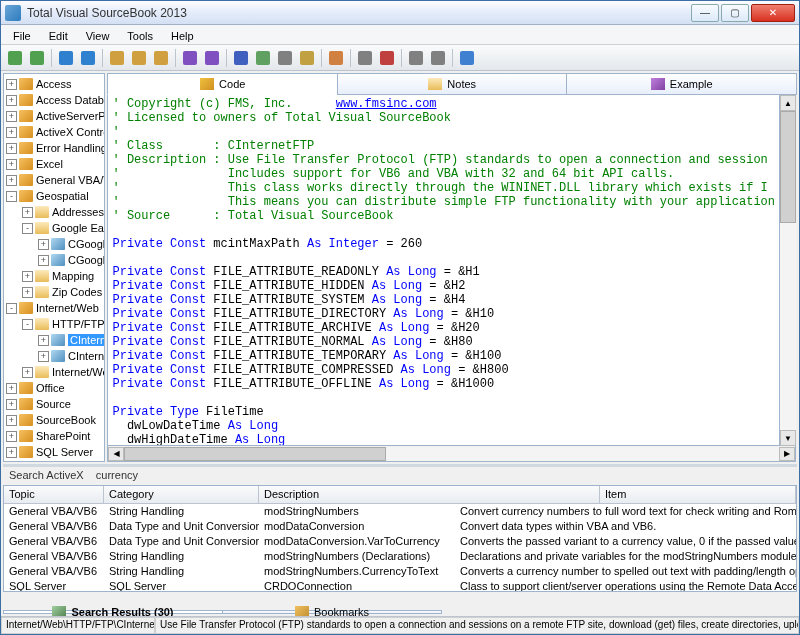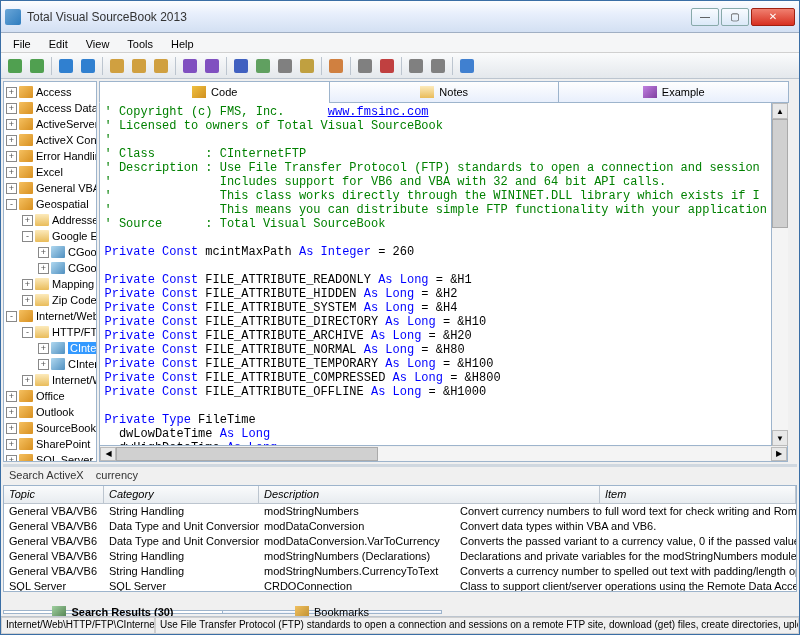--- a/index.html
+++ b/index.html
@@ -1,57 +1,57 @@
 <!DOCTYPE html>
 <html><head>
 <meta charset="utf-8">
 <style>
 * { margin: 0; padding: 0; box-sizing: border-box; }
 body { font-family: Tahoma, sans-serif; font-size: 11px; background: #fff; overflow: hidden; }
 .window { width: 800px; height: 635px; border: 1px solid #3a6ea5; display: flex; flex-direction: column; background: #f0f0f0; }
-.titlebar { height: 32px; background: linear-gradient(to bottom, #fdfdfe, #e8effc 40%, #d3e0f3); display: flex; align-items: center; padding: 4px 4px; border-bottom: 1px solid #a0afc3; }
+.titlebar { height: 24px; background: linear-gradient(to bottom, #fdfdfe, #e8effc 40%, #d3e0f3); display: flex; align-items: center; padding: 4px 4px; border-bottom: 1px solid #a0afc3; }
 .titlebar-icon { width: 16px; height: 16px; background: linear-gradient(135deg,#6aa6d8,#2e7cbe); border-radius: 2px; margin-right: 6px; }
 .titlebar-text { flex: 1; font-size: 12px; color: #333; }
 .titlebar-buttons { display: flex; gap: 2px; }
 .tb-btn { width: 28px; height: 18px; border: 1px solid #8aa; background: linear-gradient(to bottom,#f8fbff,#dbe9f8); border-radius: 2px; display:flex; align-items:center; justify-content:center; font-size:10px; color:#333;}
 .tb-btn.close { width: 44px; background: linear-gradient(to bottom,#f08070,#d83020); color:#fff; border-color:#a02010;}
 .menubar { height: 20px; background: #f5f6f7; display: flex; align-items: flex-end; padding: 0 4px; gap: 2px; border-bottom: 1px solid #d0d0d0; }
 .menu-item { padding: 2px 8px; cursor: default; }
 .toolbar { height: 26px; background: linear-gradient(to bottom,#fafbfc,#e4e8ec); border-bottom: 1px solid #bcc5cf; display: flex; align-items: center; padding: 0 4px; gap: 2px; }
 .tool-btn { width: 20px; height: 20px; display:flex;align-items:center;justify-content:center; border-radius:2px; }
 .tool-sep { width: 1px; height: 18px; background: #bcc5cf; margin: 0 2px; }
 .main-split { flex: 1; display: flex; overflow: hidden; }
 .tree-panel { width: 198px; background: #fff; border: 1px solid #9db4cc; margin: 2px 1px 2px 2px; overflow-y: auto; padding: 2px; }
 .tree-node { display: flex; align-items: center; height: 16px; white-space: nowrap; cursor: default; }
 .tree-toggle { width: 11px; height: 11px; border: 1px solid #888; display:flex;align-items:center;justify-content:center; font-size:9px; line-height:1; margin-right:2px; color:#555; flex-shrink:0;}
 .tree-icon { width: 14px; height: 12px; margin-right: 3px; flex-shrink:0; }
 .book-icon { background: linear-gradient(135deg,#f5c060,#d89020); border-radius:1px; }
 .folder-icon { background: linear-gradient(to bottom,#fceabb,#e9bc5a); border-radius:1px; }
 .class-icon { background: linear-gradient(135deg,#b0d8f0,#5090c0); border-radius:1px; }
 .tree-label { font-size: 11px; }
 .tree-label.selected { background: #3399ff; color: #fff; padding: 0 2px; }
-.right-panel { flex: 1; display: flex; flex-direction: column; margin: 2px 11px 2px 1px; }
+.right-panel { flex: 1; display: flex; flex-direction: column; margin: 2px 3px 2px 1px; }
 .code-tabs { height: 22px; display: flex; gap: 0; background:#f0f0f0; }
 .code-tab { flex:1; border: 1px solid #9db4cc; background: linear-gradient(to bottom,#fefefe,#e8effc); display:flex;align-items:center;justify-content:center; gap:5px; font-size:11px; cursor:default; margin-right:-1px;}
 .code-tab.active { background: #fff; border-bottom-color:#fff; font-weight:normal; }
 .tab-icon { width:14px; height:12px; }
 .code-area { flex: 1; border: 1px solid #9db4cc; border-top:none; background: #fff; overflow: auto; padding: 2px 4px; font-family: 'Courier New', monospace; font-size: 12px; line-height: 14px; position:relative; white-space:pre; }
 .c-comment { color: #008000; }
 .c-link { color: #0000ff; text-decoration: underline; }
 .c-keyword { color: #0000ff; }
 .c-text { color: #000; }
 .hscroll { height:16px; background:#f0f0f0; border:1px solid #9db4cc; border-top:none; display:flex; align-items:center;}
 .hscroll-btn { width:16px;height:14px;background:#e8e8e8;border:1px solid #bbb;display:flex;align-items:center;justify-content:center;font-size:8px;}
 .hscroll-track{flex:1;height:14px;background:#f4f4f4;position:relative;}
 .hscroll-thumb{position:absolute;left:0;width:40%;height:100%;background:#d0d0d0;border:1px solid #aaa;}
 .bottom-panel { height: 150px; border-top: 3px solid #d0d8e0; display:flex; flex-direction:column; margin: 0 2px 2px 2px; }
 .search-header { height: 18px; padding: 2px 6px; font-size: 11px; color:#333; }
 .results-grid { flex:1; border:1px solid #9db4cc; background:#fff; overflow:hidden; display:flex; flex-direction:column;}
 .grid-header { display:flex; background: linear-gradient(to bottom,#fafbfc,#e8ecf0); border-bottom:1px solid #bcc5cf; height:18px;}
-.grid-header-cell { border-right:1px solid #bcc5cf; padding:2px 5px; font-size:11px; overflow:hidden;font-style:italic;}
+.grid-header-cell { border-right:1px solid #bcc5cf; padding:2px 5px; font-size:11px; overflow:hidden;}
 .grid-body { flex:1; overflow:hidden;}
 .grid-row { display:flex; height:15px; }
 .grid-cell { padding: 1px 5px; font-size:11px; white-space:nowrap; overflow:hidden; }
 .col0{width:100px;} .col1{width:155px;} .col2{width:196px;} .col3{flex:1;}
 .bottom-tabs { height: 22px; display:flex; padding-top:18px; gap:0;}
 .bottom-tab { width:220px; border:1px solid #9db4cc; background:linear-gradient(to bottom,#fefefe,#e8effc); display:flex;align-items:center;justify-content:center;gap:5px;font-size:11px; margin-right:-1px;}
 .bottom-tab.active { background:#fff; font-weight:bold;}
 .statusbar { height: 18px; background:#f0f0f0; border-top:1px solid #bcc5cf; display:flex; font-size:10px; }
 .status-cell { border:1px solid #d0d0d0; padding:1px 4px; white-space:nowrap; overflow:hidden;}
 .status-cell.path{width:154px;}
@@ -250,21 +250,21 @@
           <span class="tree-label">Internet/Web</span>
         </div>
         <div class="tree-node" style="padding-left: 0px;">
           <div class="tree-toggle">+</div>
           <div class="tree-icon book-icon"></div>
           <span class="tree-label">Office</span>
         </div>
         <div class="tree-node" style="padding-left: 0px;">
           <div class="tree-toggle">+</div>
           <div class="tree-icon book-icon"></div>
-          <span class="tree-label">Outlook</span>
+          <span class="tree-label">Source</span>
         </div>
         <div class="tree-node" style="padding-left: 0px;">
           <div class="tree-toggle">+</div>
           <div class="tree-icon book-icon"></div>
           <span class="tree-label">SourceBook</span>
         </div>
         <div class="tree-node" style="padding-left: 0px;">
           <div class="tree-toggle">+</div>
           <div class="tree-icon book-icon"></div>
           <span class="tree-label">SharePoint</span>

